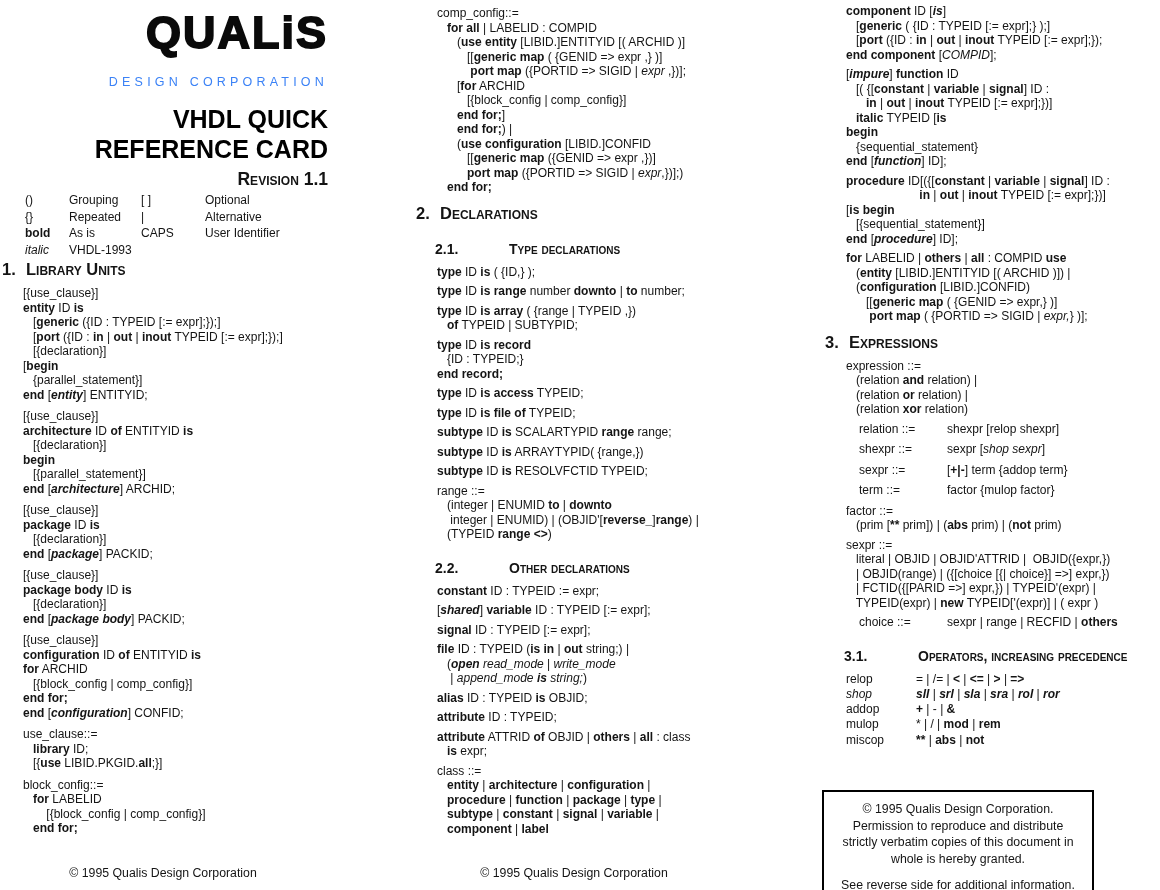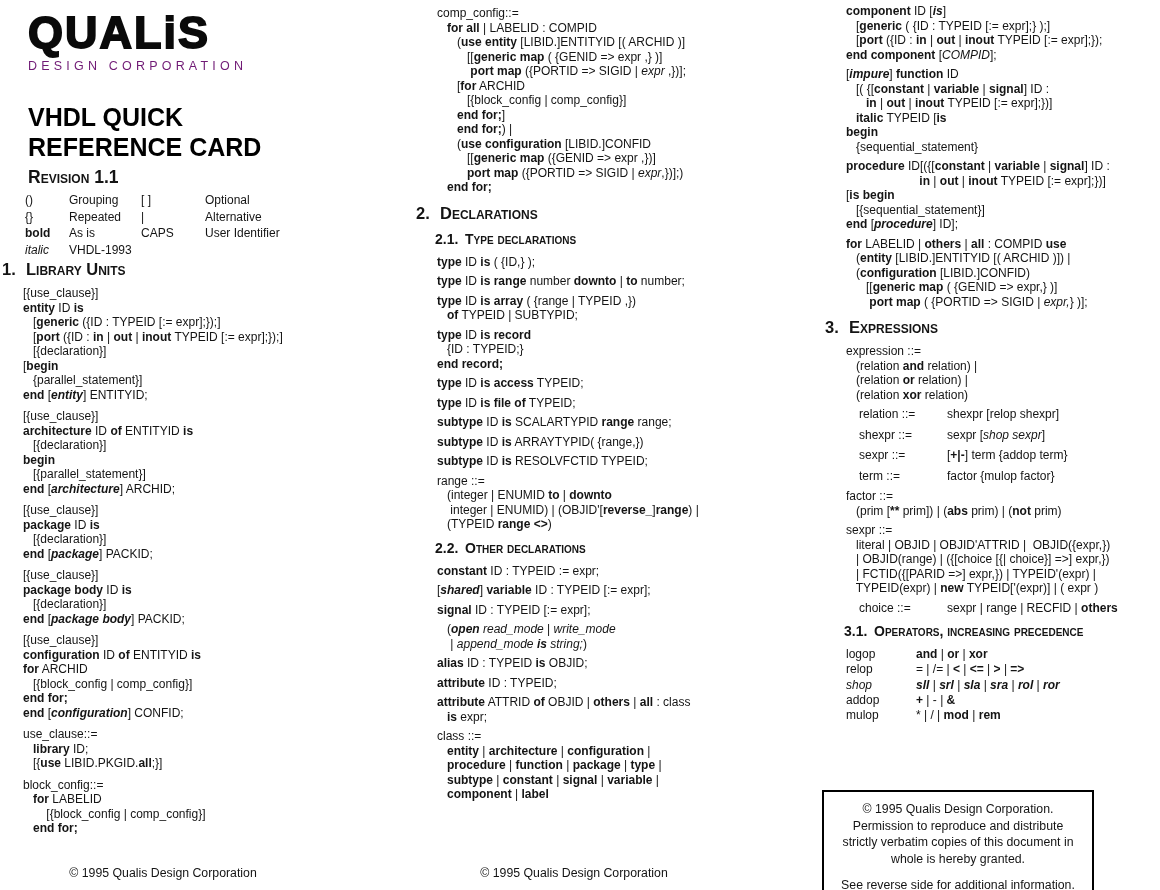--- a/index.html
+++ b/index.html
@@ -3,47 +3,47 @@
 <meta charset="utf-8">
 <style>
   html,body{margin:0;padding:0;}
   body{
     width:1160px;height:890px;background:#ffffff;color:#141414;
     font-family:"Liberation Sans","DejaVu Sans",sans-serif;
     position:relative;overflow:hidden;
   }
   #page{position:absolute;inset:0;}
   
-  #header{position:absolute;left:28px;top:8px;width:300px;text-align:left;}
+  #header{position:absolute;left:28px;top:8px;width:300px;text-align:right;}
   #logo-text{
     font-size:45px;font-weight:bold;letter-spacing:2px;line-height:50px;
     -webkit-text-stroke:1.8px #0a0a0a;color:#0a0a0a;
   }
-  #logo-sub{font-size:12.5px;letter-spacing:4.2px;margin-top:1px;color:#701a75;}
-  #title{margin-top:29px;font-size:25px;font-weight:bold;line-height:30px;color:#000;}
+  #logo-sub{font-size:12.5px;letter-spacing:4.2px;margin-top:17px;color:#3b82f6;}
+  #title{margin-top:15px;font-size:25px;font-weight:bold;line-height:30px;color:#000;}
   #revision{margin-top:5px;font-size:17.5px;font-weight:bold;font-variant:small-caps;}
   
   #legend{position:absolute;left:25px;top:192px;width:330px;font-size:12px;}
   .legend-row{display:flex;line-height:16.5px;}
   .lg-c1{width:44px;}
   .lg-c2{width:72px;}
   .lg-c3{width:64px;}
   .lg-c4{flex:1;}
   
   .col{position:absolute;font-size:12px;}
   #col1{left:23px;top:260px;width:370px;}
   #col2{left:437px;top:6px;width:335px;}
   #col3{left:846px;top:4px;width:314px;}
   .cl{white-space:pre;line-height:14.5px;}
   .codeblock{margin-bottom:5px;}
   #col1 .codeblock{margin-bottom:7px;}
   .h1row{margin:9px 0 7px -21px;display:flex;font-size:16.5px;font-weight:bold;}
   #col1 .h1row{margin-top:0;}
   .h1row .hnum{width:24px;}
-  .h2row{margin:8px 0 8px -2px;display:flex;font-size:14px;font-weight:bold;}
+  .h2row{margin:18px 0 8px -2px;display:flex;font-size:14px;font-weight:bold;gap:44px;}
   .h2row .hnum{width:30px;}
   .htext{font-variant:small-caps;}
   .defrow{display:flex;line-height:14.5px;margin-bottom:6px;margin-left:13px;}
   .defrow .deflabel{width:88px;flex:none;}
   .defrow .defbody{white-space:pre;}
   .optable{margin-top:2px;}
   .oprow{display:flex;line-height:15.3px;}
   .oprow .oplabel{width:70px;flex:none;}
   
   .footer{position:absolute;top:866px;width:300px;text-align:center;font-size:12.3px;}
@@ -222,20 +222,21 @@
       <div class="codeblock">
         <div class="cl"><b>constant</b> ID : TYPEID := expr;</div>
       </div>
       <div class="codeblock">
         <div class="cl">[<b><i>shared</i></b>] <b>variable</b> ID : TYPEID [:= expr];</div>
       </div>
       <div class="codeblock">
         <div class="cl"><b>signal</b> ID : TYPEID [:= expr];</div>
       </div>
       <div class="codeblock">
+        <div class="cl"><b>file</b> ID : TYPEID (<b>is in</b> | <b>out</b> string;) |</div>
         <div class="cl">   (<b><i>open</i></b> <i>read_mode</i> | <i>write_mode</i></div>
         <div class="cl">    | <i>append_mode</i> <b><i>is</i></b> <i>string;</i>)</div>
       </div>
       <div class="codeblock">
         <div class="cl"><b>alias</b> ID : TYPEID <b>is</b> OBJID;</div>
       </div>
       <div class="codeblock">
         <div class="cl"><b>attribute</b> ID : TYPEID;</div>
       </div>
       <div class="codeblock">
@@ -257,20 +258,21 @@
         <div class="cl">   [<b>port</b> ({ID : <b>in</b> | <b>out</b> | <b>inout</b> TYPEID [:= expr];});</div>
         <div class="cl"><b>end component</b> [<i>COMPID</i>];</div>
       </div>
       <div class="codeblock">
         <div class="cl">[<b><i>impure</i></b>] <b>function</b> ID</div>
         <div class="cl">   [( {[<b>constant</b> | <b>variable</b> | <b>signal</b>] ID :</div>
         <div class="cl">      <b>in</b> | <b>out</b> | <b>inout</b> TYPEID [:= expr];})]</div>
         <div class="cl">   <b>italic</b> TYPEID [<b>is</b></div>
         <div class="cl"><b>begin</b></div>
         <div class="cl">   {sequential_statement}</div>
+        <div class="cl"><b>end</b> [<b><i>function</i></b>] ID];</div>
       </div>
       <div class="codeblock">
         <div class="cl"><b>procedure</b> ID[({[<b>constant</b> | <b>variable</b> | <b>signal</b>] ID :</div>
         <div class="cl">                      <b>in</b> | <b>out</b> | <b>inout</b> TYPEID [:= expr];})]</div>
         <div class="cl">[<b>is begin</b></div>
         <div class="cl">   [{sequential_statement}]</div>
         <div class="cl"><b>end</b> [<b><i>procedure</i></b>] ID];</div>
       </div>
       <div class="codeblock">
         <div class="cl"><b>for</b> LABELID | <b>others</b> | <b>all</b> : COMPID <b>use</b></div>
@@ -319,38 +321,38 @@
       <div class="defrow">
         <span class="deflabel">choice ::=</span>
         <span class="defbody">sexpr | range | RECFID | <b>others</b></span>
       </div>
       <div class="h2row">
         <span class="hnum">3.1.</span>
         <span class="htext">Operators, increasing precedence</span>
       </div>
       <div class="optable">
         <div class="oprow">
-          <span class="oplabel">logop</span>
-          <span class="opbody"><b>and</b> | <b>or</b> | <b>xor</b></span>
-        </div>
-        <div class="oprow">
           <span class="oplabel">relop</span>
           <span class="opbody">= | /= | <b>&lt;</b> | <b>&lt;=</b> | <b>&gt;</b> | <b>=&gt;</b></span>
         </div>
         <div class="oprow">
           <span class="oplabel"><i>shop</i></span>
           <span class="opbody"><b><i>sll</i></b> | <b><i>srl</i></b> | <b><i>sla</i></b> | <b><i>sra</i></b> | <b><i>rol</i></b> | <b><i>ror</i></b></span>
         </div>
         <div class="oprow">
           <span class="oplabel">addop</span>
           <span class="opbody"><b>+</b> | - | <b>&amp;</b></span>
         </div>
         <div class="oprow">
           <span class="oplabel">mulop</span>
           <span class="opbody">* | / | <b>mod</b> | <b>rem</b></span>
+        </div>
+        <div class="oprow">
+          <span class="oplabel">miscop</span>
+          <span class="opbody"><b>**</b> | <b>abs</b> | <b>not</b></span>
         </div>
       </div>
     </main>
 
   <div id="footer1" class="footer">© 1995 Qualis Design Corporation</div>
   <div id="footer2" class="footer">© 1995 Qualis Design Corporation</div>
 
   <div id="notice">
     <p>© 1995 Qualis Design Corporation.  Permission to reproduce and distribute strictly verbatim copies of this document in whole is hereby granted.</p>
     <p>See reverse side for additional information.</p>

